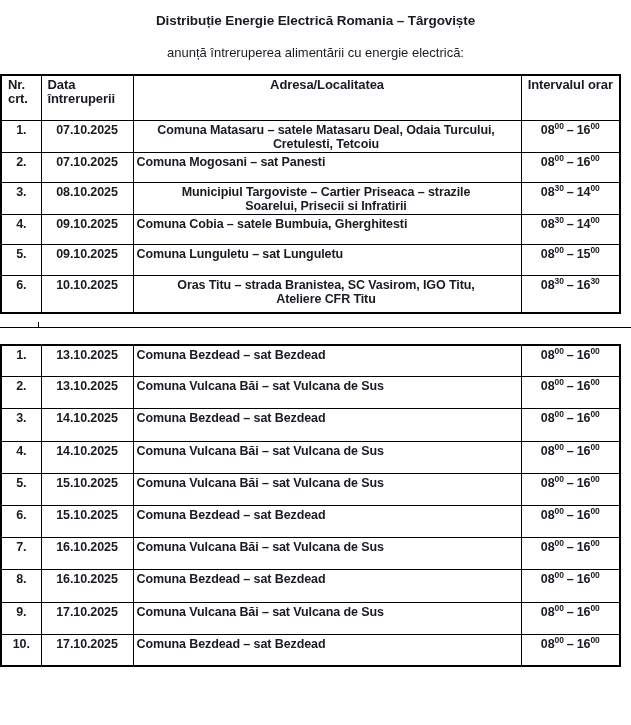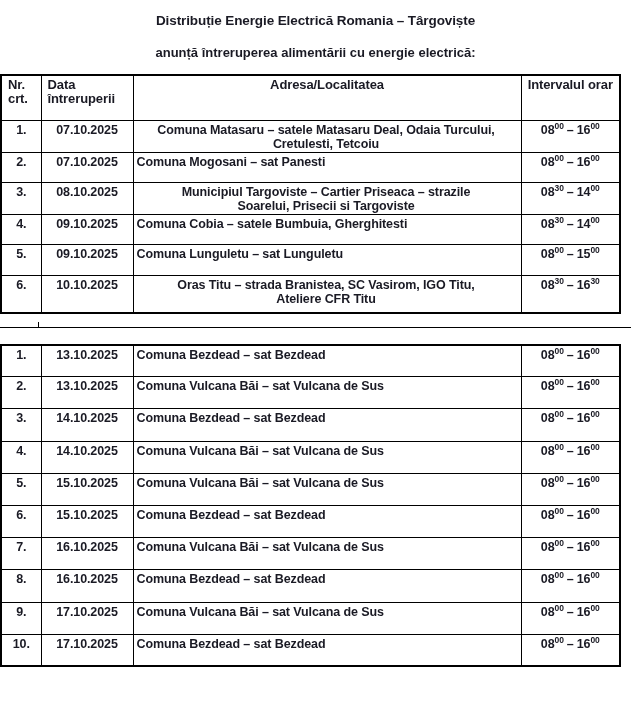--- a/index.html
+++ b/index.html
@@ -13,21 +13,21 @@
     font-family:"Liberation Sans","DejaVu Sans",sans-serif;
     color:var(--ink);
     -webkit-font-smoothing:antialiased;
   }
   .page{width:631px;height:725px;position:relative;}
   .title{
     padding-top:12px;text-align:center;font-weight:bold;
     font-size:13.5px;line-height:17px;letter-spacing:-0.1px;
   }
   .subtitle{
-    margin-top:16px;text-align:center;font-size:13px;line-height:16px;font-weight:bold;
+    margin-top:16px;text-align:center;font-size:13px;line-height:16px;
   }
   .red-heading{
     color:var(--accent);font-weight:bold;text-decoration:underline;
     text-align:center;font-size:13.5px;line-height:17px;letter-spacing:-0.1px;
   }
   .h1{margin-top:1px;}
   .h2{margin-top:16px;}
   table.sched{
     border-collapse:collapse;table-layout:fixed;
     margin-left:0;width:619px;border:2px solid var(--line);
@@ -103,21 +103,21 @@
     <td class="c-addr">
             <div>Comuna Mogosani – sat Panesti</div>
           </td>
     <td class="c-int"><span><span>08</span><sup>00</sup><span class="sep">–</span><span>16</span><sup>00</sup></span></td>
   </tr>
         <tr>
     <td class="c-nr">3.</td>
     <td class="c-date">08.10.2025</td>
     <td class="c-addr center">
             <div>Municipiul Targoviste – Cartier Priseaca – strazile</div>
-            <div>Soarelui, Prisecii si Targoviste</div>
+            <div>Soarelui, Prisecii si Infratirii</div>
           </td>
     <td class="c-int"><span><span>08</span><sup>30</sup><span class="sep">–</span><span>14</span><sup>00</sup></span></td>
   </tr>
         <tr>
     <td class="c-nr">4.</td>
     <td class="c-date">09.10.2025</td>
     <td class="c-addr">
             <div>Comuna Cobia – satele Bumbuia, Gherghitesti</div>
           </td>
     <td class="c-int"><span><span>08</span><sup>30</sup><span class="sep">–</span><span>14</span><sup>00</sup></span></td>

